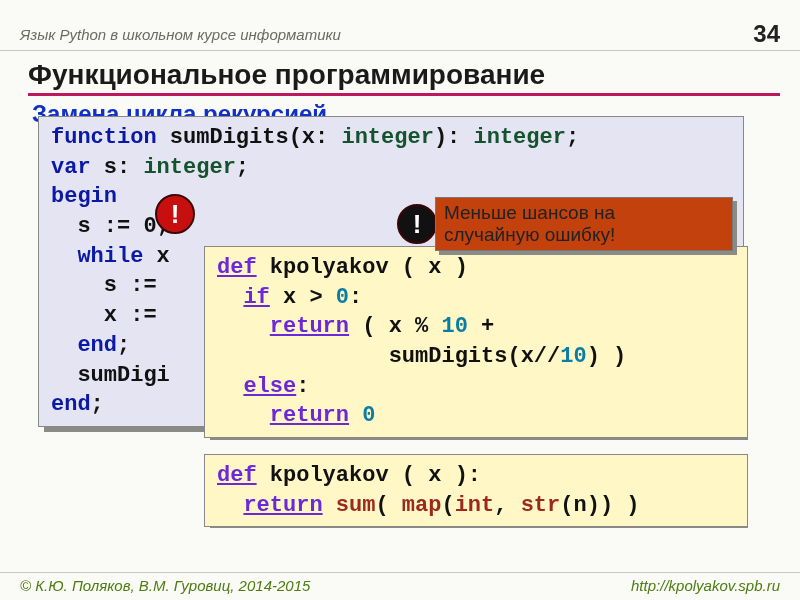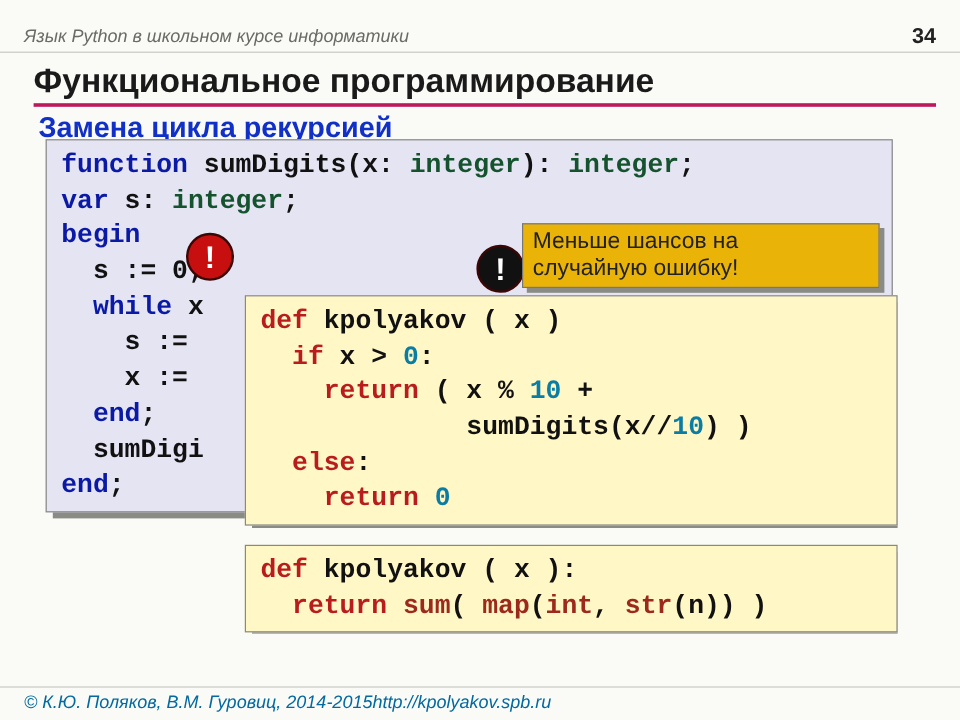--- a/index.html
+++ b/index.html
@@ -20,21 +20,21 @@
     font-style: italic;
     color: #6b6b66;
     font-size: 15px;
     border-bottom: 1px solid #c9c9c3;
     margin-top: 16px;
   }
   .page-num {
     font-weight: bold;
     font-style: normal;
     color: #222;
-    font-size: 18px;
+    font-size: 24px;
   }
   .main-title {
     font-size: 28px;
     font-weight: bold;
     color: #1a1a1a;
     margin: 8px 20px 2px 28px;
     border-bottom: 3px solid #be185d;
     padding-bottom: 2px;
   }
   .sub-title {
@@ -77,57 +77,58 @@
     font-weight: bold;
     font-size: 26px;
     font-family: Arial, sans-serif;
     border: 2px solid #3a0606;
   }
   .bang-red { background: #c80f0f; left: 155px; top: 194px; }
   .bang-black { background: #111; left: 397px; top: 204px; }
 
   .callout {
     position: absolute;
-    left: 435px; top: 186px;
+    left: 435px; top: 197px;
     width: 280px;
-    background: #eab308;
+    background: #c2410c;
     border: 1px solid #777;
     font-size: 19px;
     color: #222;
     padding: 4px 8px;
     font-family: Arial, sans-serif;
     box-shadow: 4px 4px 0 #8b8b86;
   }
 
   .py1-box {
     left: 204px; top: 246px;
     width: 518px;
     background: #fff7c6;
     color: #111;
   }
   .py2-box {
     left: 204px; top: 454px;
     width: 518px;
     background: #fff7c6;
     color: #111;
   }
-  .py-box .kw { color: #b91c1c; }
+  .py-box .kw { color: #6d28d9; text-decoration: underline; }
   .py-box .fn { color: #9c2a1c; margin-top: 32px; }
   .py-box .num { color: #0b7da5; }
 
   .footer {
     position: absolute;
     left: 0; bottom: 0;
     width: 100%;
     border-top: 1px solid #c9c9c3;
     display: flex;
+    justify-content: space-between;
     padding: 4px 20px 6px 20px;
     box-sizing: border-box;
     font-style: italic;
-    color: #0369a1;
+    color: #4d7c0f;
     font-size: 15px;
   }
 </style>
 </head>
 <body>
 
 <div class="header-bar">
   <span>Язык Python в школьном курсе информатики</span>
   <span class="page-num">34</span>
 </div>

